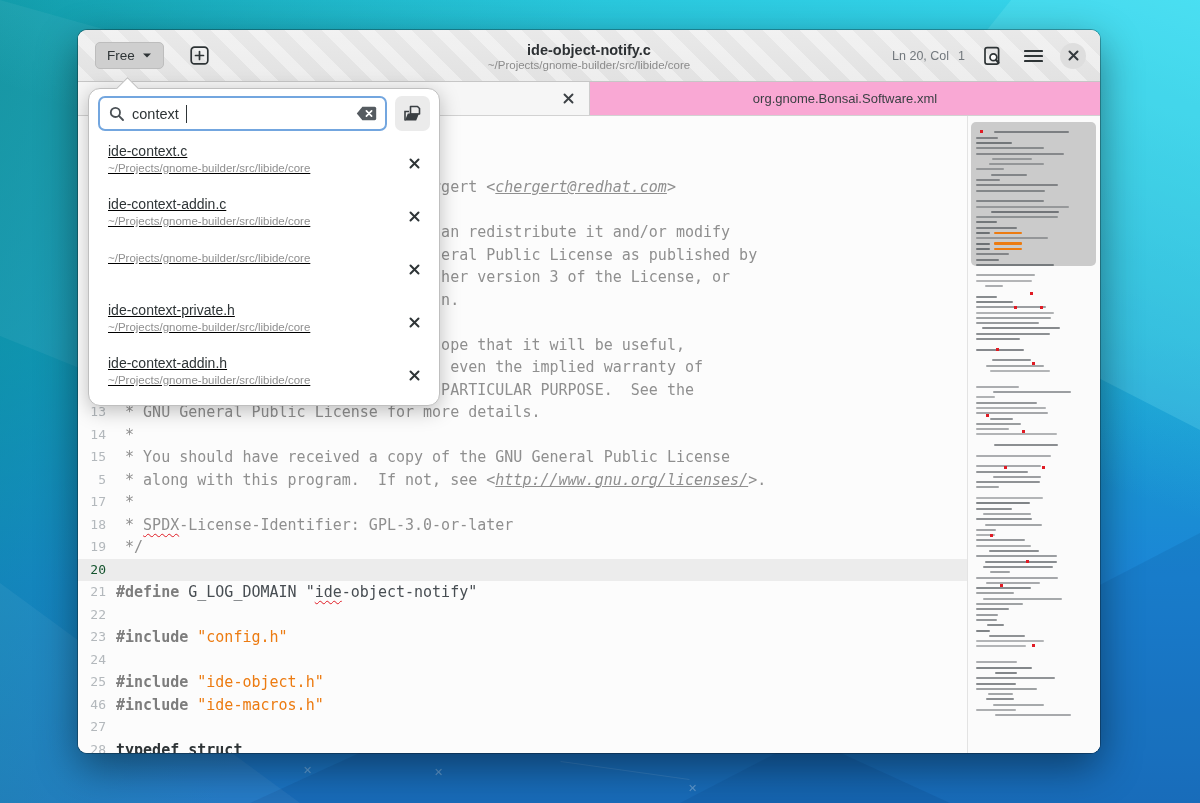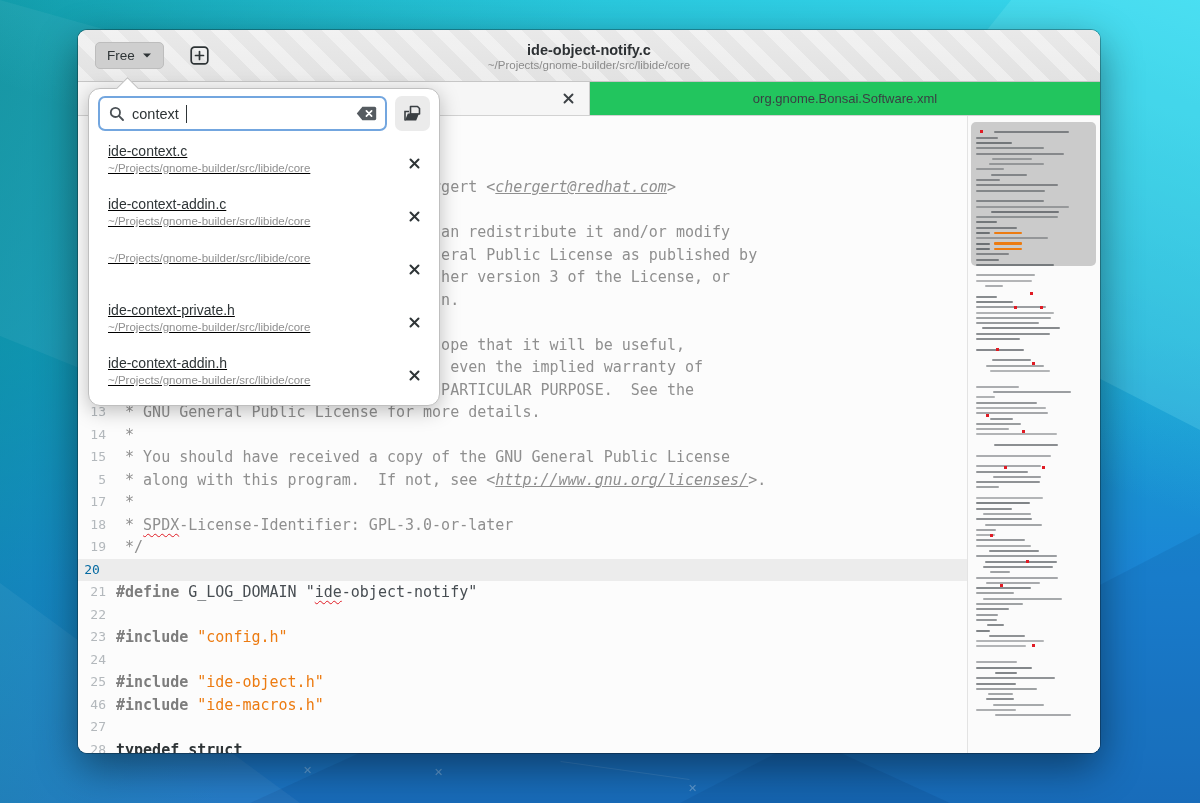--- a/index.html
+++ b/index.html
@@ -50,31 +50,31 @@
   .wtitle { font-size:14.5px; font-weight:bold; color:#2d3134; }
   .wsubtitle { font-size:11.5px; color:#8b8b8b; margin-top:1px; }
   .hb-right { margin-left:auto; display:flex; align-items:center; gap:13px; padding-right:14px; }
   .cursor-pos { font-size:12.5px; color:#72787d; display:flex; gap:9px; }
   .close-circle { width:26px; height:26px; border-radius:50%; background:#dedede; border:none; display:flex; align-items:center; justify-content:center; cursor:default; }
 
   
   .tabbar { position:absolute; left:0; top:52px; width:100%; height:34px; display:flex; background:#e0e0e0; border-bottom:1px solid #d2d2d2; }
   .tab { position:relative; display:flex; align-items:center; justify-content:center; font-size:13px; color:#3a3f43; }
   .tab-1 { width:512px; background:#f6f6f6; border-right:1px solid #cdcdcd; }
-  .tab-2 { width:510px; background:#22c55e; }
+  .tab-2 { width:510px; background:#f9a8d4; }
   .tab-close { position:absolute; right:12px; top:50%; transform:translateY(-50%); background:none; border:none; width:18px; height:18px; display:flex; align-items:center; justify-content:center; cursor:default; }
 
   
   .editor { position:absolute; left:0; top:86px; width:100%; height:637px; background:#fcfcfc; }
   .code { position:absolute; left:0; top:0; width:889px; height:637px; padding-top:15px; overflow:hidden;
           font-family:"DejaVu Sans Mono","Liberation Mono",monospace; font-size:15px; line-height:22.5px; }
   .cl { display:flex; white-space:pre; }
   .cl.cur { background:#ececec; }
   .ln { flex:0 0 38px; text-align:right; padding-right:10px; color:#b3b8bc; font-size:13px; }
-  .cl.cur .ln { color:#0369a1;text-align:center; }
+  .cl.cur .ln { color:#14532d; }
   .lt { color:#3d4246; }
   .c   { color:#8f8f8f; }
   .lnk { font-style:italic; text-decoration:underline; text-decoration-thickness:1px; }
   .sq  { text-decoration:underline wavy #e01b24 1px; text-underline-offset:3px; }
   .pre { color:#7d7d7d;font-weight:bold; }
   .id  { color:#474d52; }
   .str { color:#ec7b11; }
   .kw  { color:#2e3436; font-weight:bold; }
 
   
@@ -139,20 +139,43 @@
             <path d="M9.5 5.5 V13.5 M5.5 9.5 H13.5" stroke="#2e3436" stroke-width="1.7" stroke-linecap="round"></path>
           </svg>
         </button>
       </div>
 
       <div class="hb-center">
         <div class="wtitle">ide-object-notify.c</div>
         <div class="wsubtitle">~/Projects/gnome-builder/src/libide/core</div>
       </div>
 
+      <div class="hb-right">
+        <span class="cursor-pos">
+          <span>Ln 20, Col</span>
+          <span>1</span>
+        </span>
+        <button class="icon-btn">
+          <svg width="20" height="20" viewBox="0 0 20 20">
+            <rect x="3" y="1.6" width="13.6" height="16.6" rx="2.2" fill="none" stroke="#2e3436" stroke-width="1.7"></rect>
+            <circle cx="11.4" cy="11.2" r="3.4" fill="#fff" stroke="#2e3436" stroke-width="1.7"></circle>
+            <path d="M13.8 13.8 L16.6 16.8" stroke="#2e3436" stroke-width="2" stroke-linecap="round"></path>
+          </svg>
+        </button>
+        <button class="icon-btn">
+          <svg width="19" height="14" viewBox="0 0 19 14">
+            <path d="M1 2 H18 M1 7 H18 M1 12 H18" stroke="#2e3436" stroke-width="2.2" stroke-linecap="round"></path>
+          </svg>
+        </button>
+        <button class="close-circle">
+          <svg width="11" height="11" viewBox="0 0 11 11">
+            <path d="M1.5 1.5 L9.5 9.5 M9.5 1.5 L1.5 9.5" stroke="#33393d" stroke-width="2" stroke-linecap="round"></path>
+          </svg>
+        </button>
+      </div>
     </div>
 
     <div class="tabbar">
       <div class="tab tab-1">
         <span>ide-object-notify.c</span>
         <button class="tab-close">
           <svg width="11" height="11" viewBox="0 0 11 11">
             <path d="M1.5 1.5 L9.5 9.5 M9.5 1.5 L1.5 9.5" stroke="#3b4044" stroke-width="1.9" stroke-linecap="round"></path>
           </svg>
         </button>

